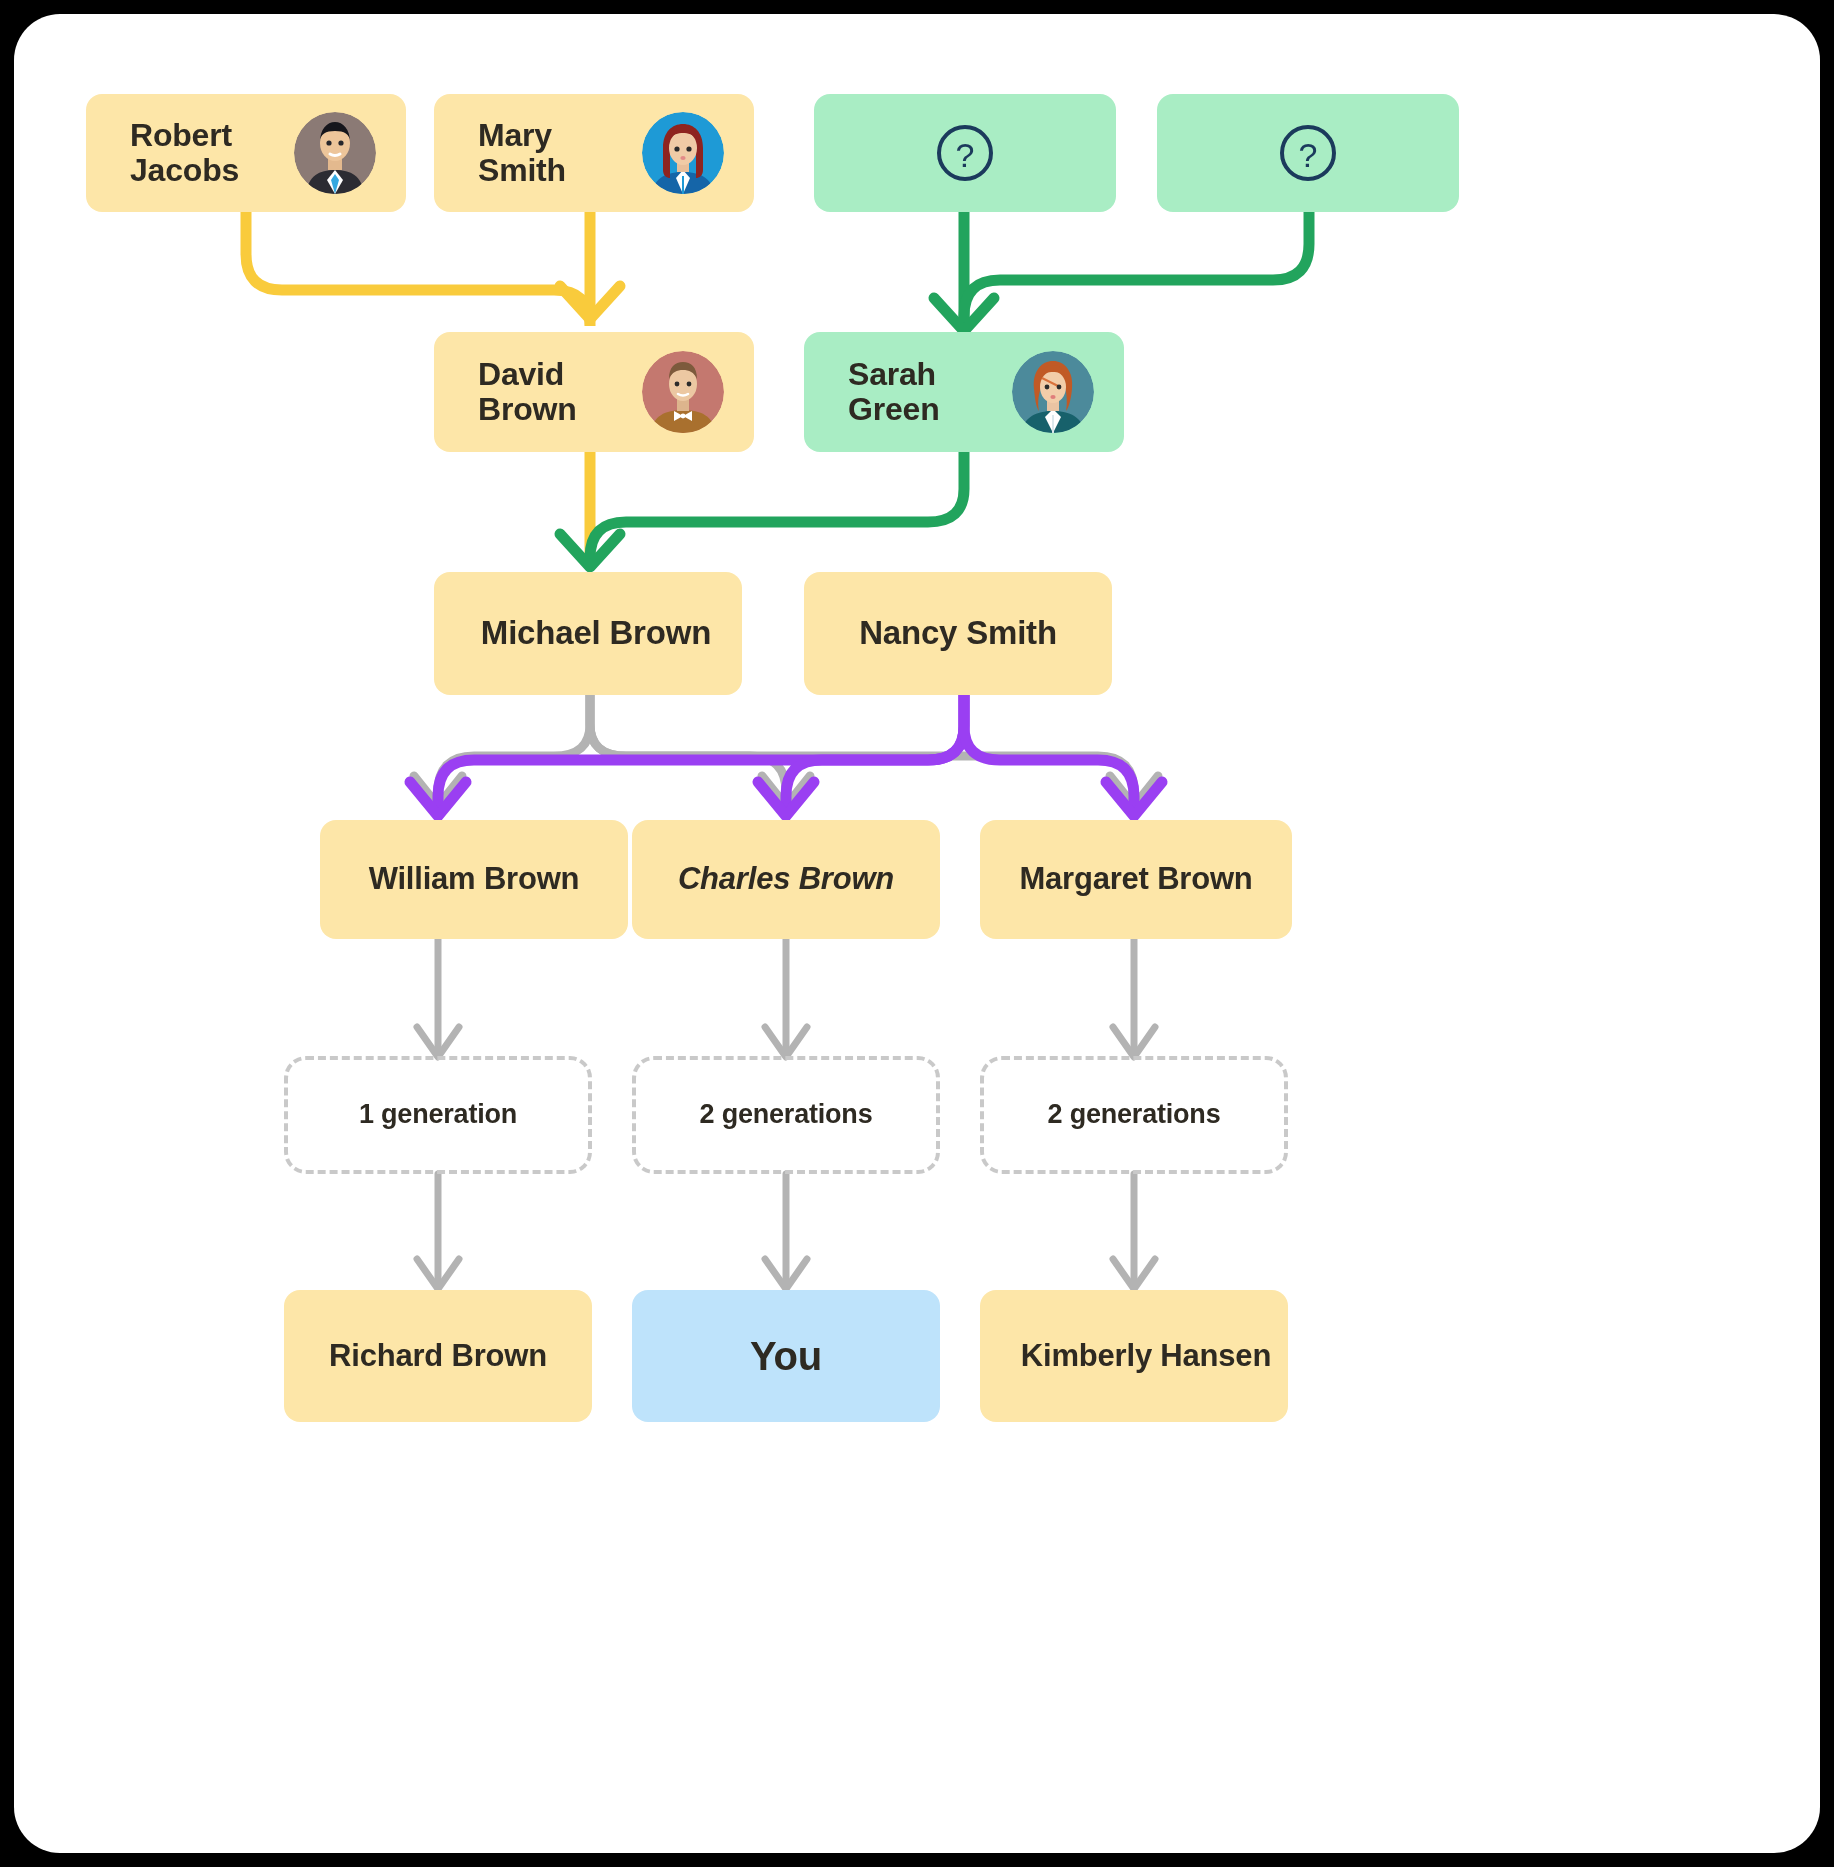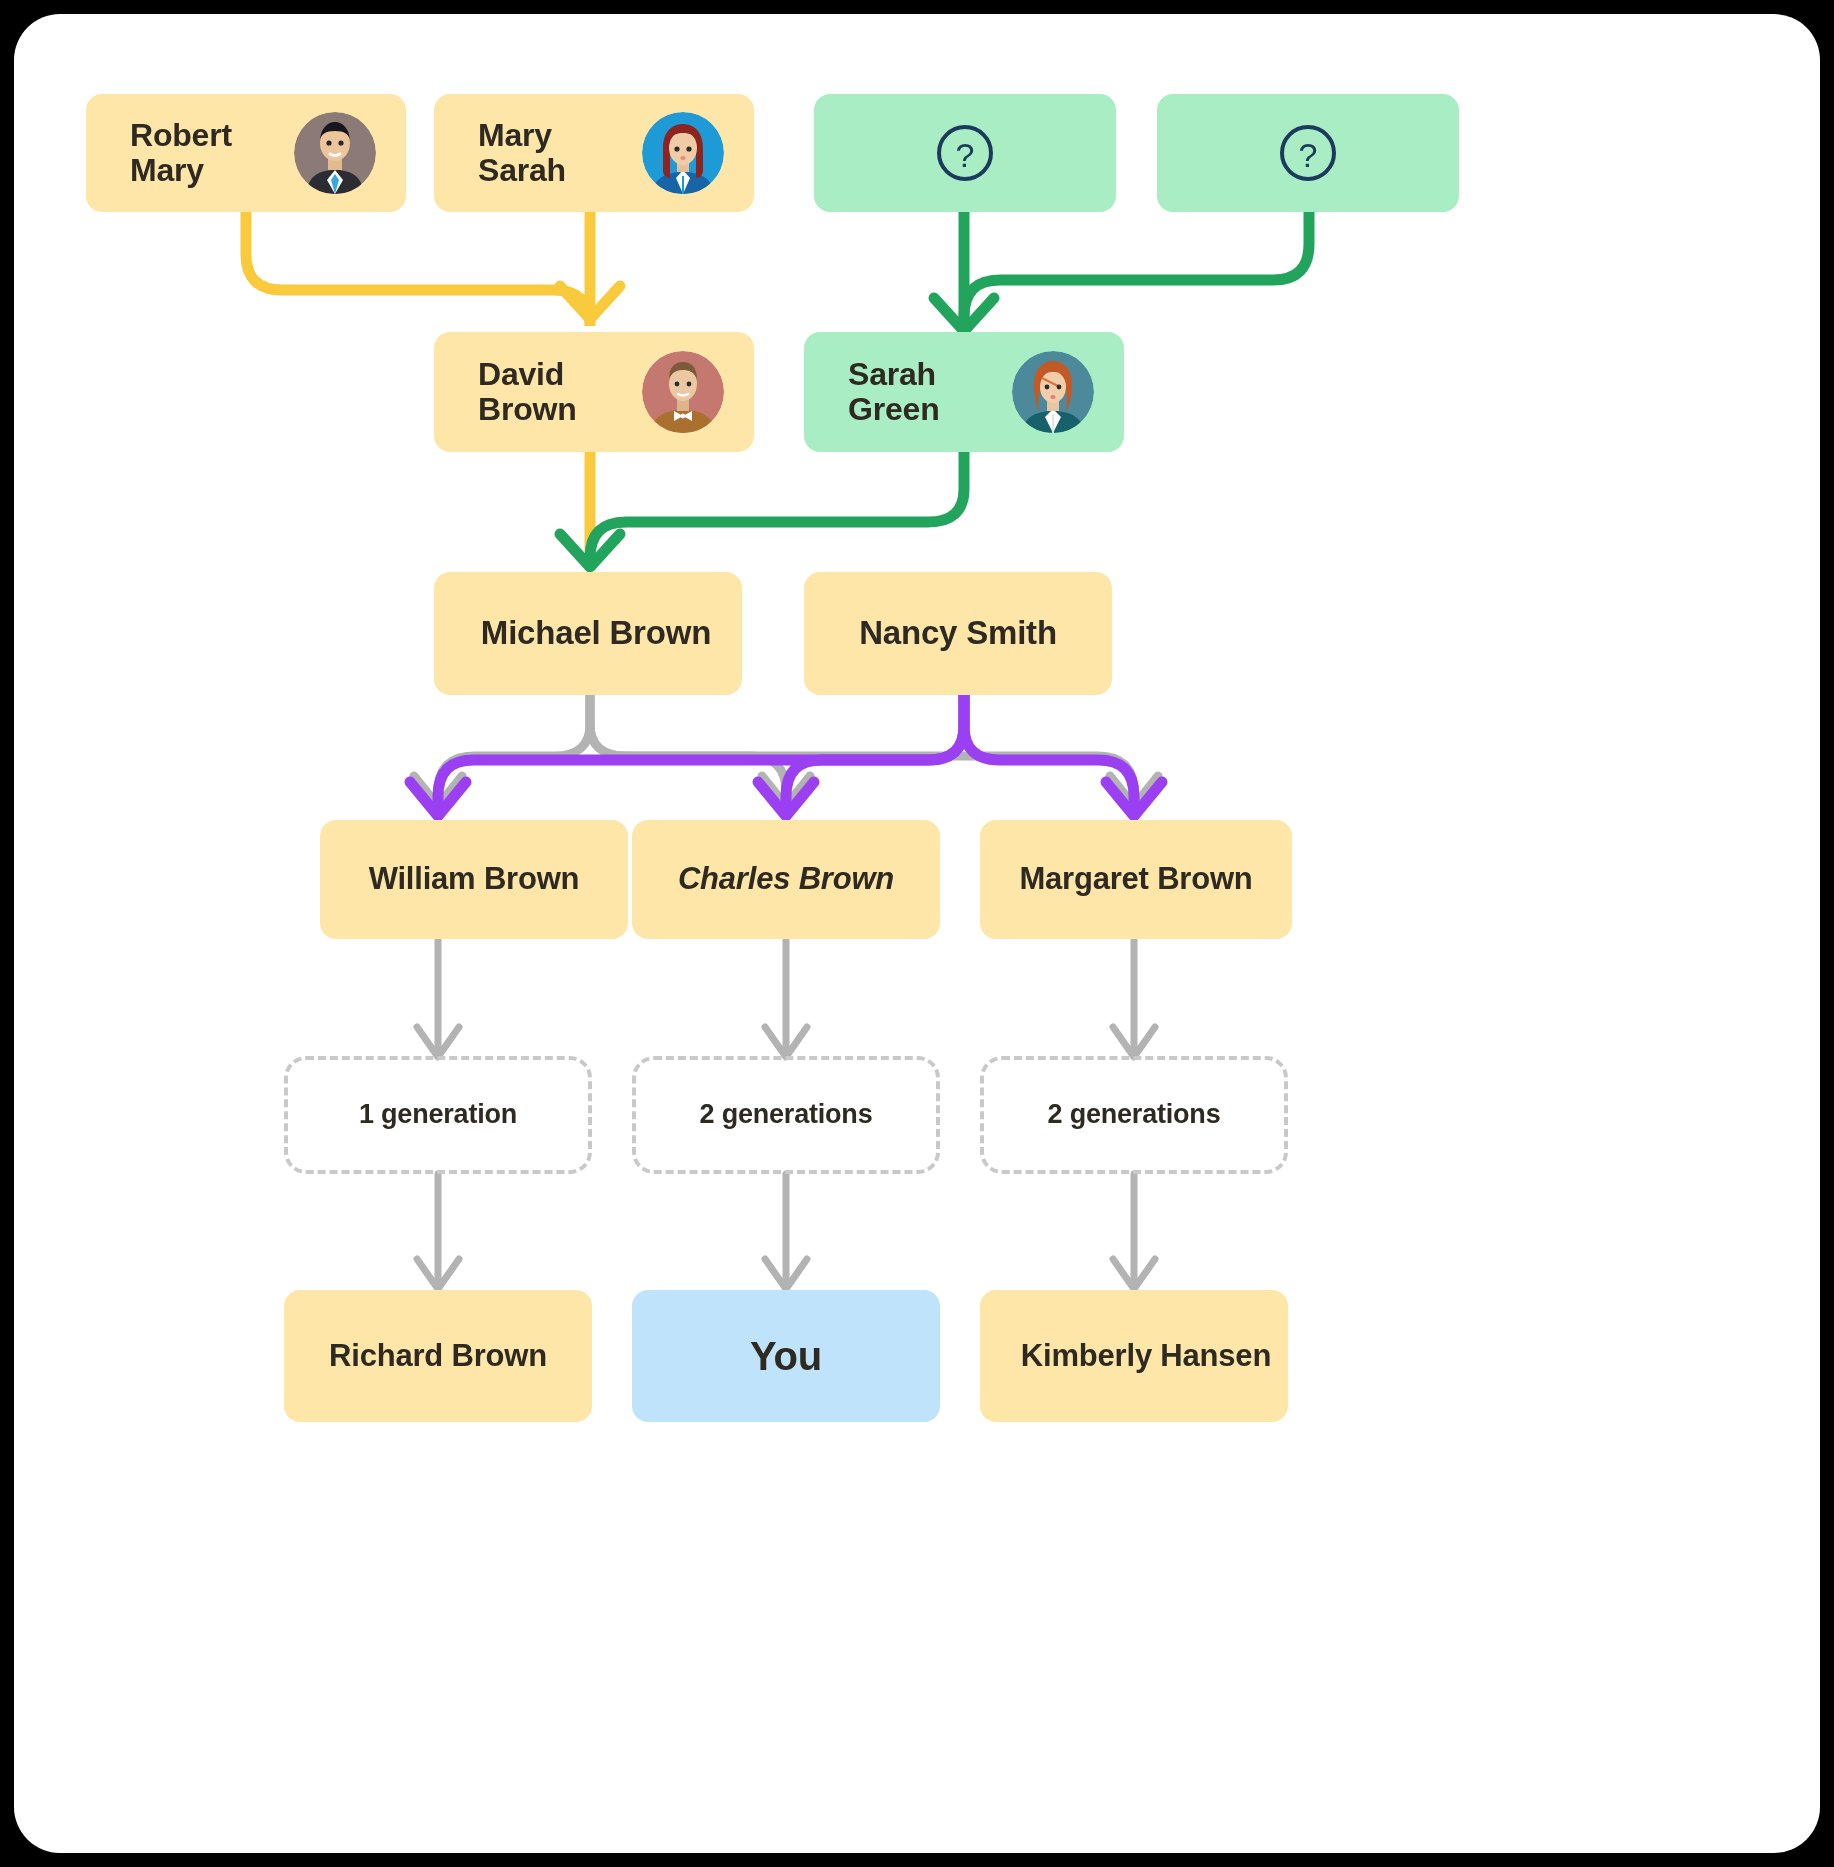--- a/index.html
+++ b/index.html
@@ -66,39 +66,39 @@
 
     <path d="M 424,1160 L 424,1272" fill="none" stroke="#b3b3b3" stroke-width="7" stroke-linecap="round"></path>
     <path d="M 403,1245 L 424,1275 L 445,1245" fill="none" stroke="#b3b3b3" stroke-width="7" stroke-linecap="round" stroke-linejoin="round"></path>
     <path d="M 772,1160 L 772,1272" fill="none" stroke="#b3b3b3" stroke-width="7" stroke-linecap="round"></path>
     <path d="M 751,1245 L 772,1275 L 793,1245" fill="none" stroke="#b3b3b3" stroke-width="7" stroke-linecap="round" stroke-linejoin="round"></path>
     <path d="M 1120,1160 L 1120,1272" fill="none" stroke="#b3b3b3" stroke-width="7" stroke-linecap="round"></path>
     <path d="M 1099,1245 L 1120,1275 L 1141,1245" fill="none" stroke="#b3b3b3" stroke-width="7" stroke-linecap="round" stroke-linejoin="round"></path>
   </svg>
 
   <div class="node n-yellow withav" style="left:72px;top:80px;width:320px;height:118px;">
-    <span class="label" style="font-size:32px;">Robert Mary</span>
+    <span class="label" style="font-size:32px;">Robert Jacobs</span>
     <span class="avatar">
       <svg viewBox="0 0 82 82">
         <circle cx="41" cy="41" r="41" fill="#8b7a75"></circle>
         <path d="M12 82c2-18 13-24 29-24s27 6 29 24z" fill="#2c2c33"></path>
         <path d="M41 58 L33 68 L41 82 L49 68z" fill="#fff"></path>
         <path d="M41 62 L37 68 L41 82 L45 68z" fill="#35a8e0"></path>
         <rect x="34" y="40" width="14" height="18" fill="#e3b98e"></rect>
         <ellipse cx="41" cy="31" rx="15" ry="18" fill="#edc59a"></ellipse>
         <path d="M26 30c0-13 7-20 15-20s15 7 15 20c0-8-6-11-15-11s-15 3-15 11z" fill="#16161c"></path>
         <circle cx="35" cy="31" r="2.6" fill="#26262c"></circle>
         <circle cx="47" cy="31" r="2.6" fill="#26262c"></circle>
         <path d="M36 42 q5 3 10 0" stroke="#fff" stroke-width="3" fill="none" stroke-linecap="round"></path>
       </svg>
     </span>
   </div>
 
   <div class="node n-yellow withav" style="left:420px;top:80px;width:320px;height:118px;">
-    <span class="label" style="font-size:32px;">Mary Sarah</span>
+    <span class="label" style="font-size:32px;">Mary Smith</span>
     <span class="avatar">
       <svg viewBox="0 0 82 82">
         <circle cx="41" cy="41" r="41" fill="#1e9ad6"></circle>
         <path d="M10 82c2-16 14-22 31-22s29 6 31 22z" fill="#1565a8"></path>
         <path d="M41 58 L34 66 L41 82 L48 66z" fill="#ffffff"></path>
         <path d="M40 64 h2 v18 h-2z" fill="#1e9ad6"></path>
         <rect x="35" y="42" width="12" height="18" fill="#e8bf9b"></rect>
         <path d="M21 36c0-16 9-24 20-24s20 8 20 24v22c0 6-4 8-7 8V35H28v31c-3 0-7-2-7-8z" fill="#8e2420"></path>
         <ellipse cx="41" cy="36" rx="14" ry="17" fill="#f0cba6"></ellipse>
         <path d="M27 28c0-10 6-15 14-15s14 5 14 15c-4-6-9-7-14-7s-10 1-14 7z" fill="#8e2420"></path>

